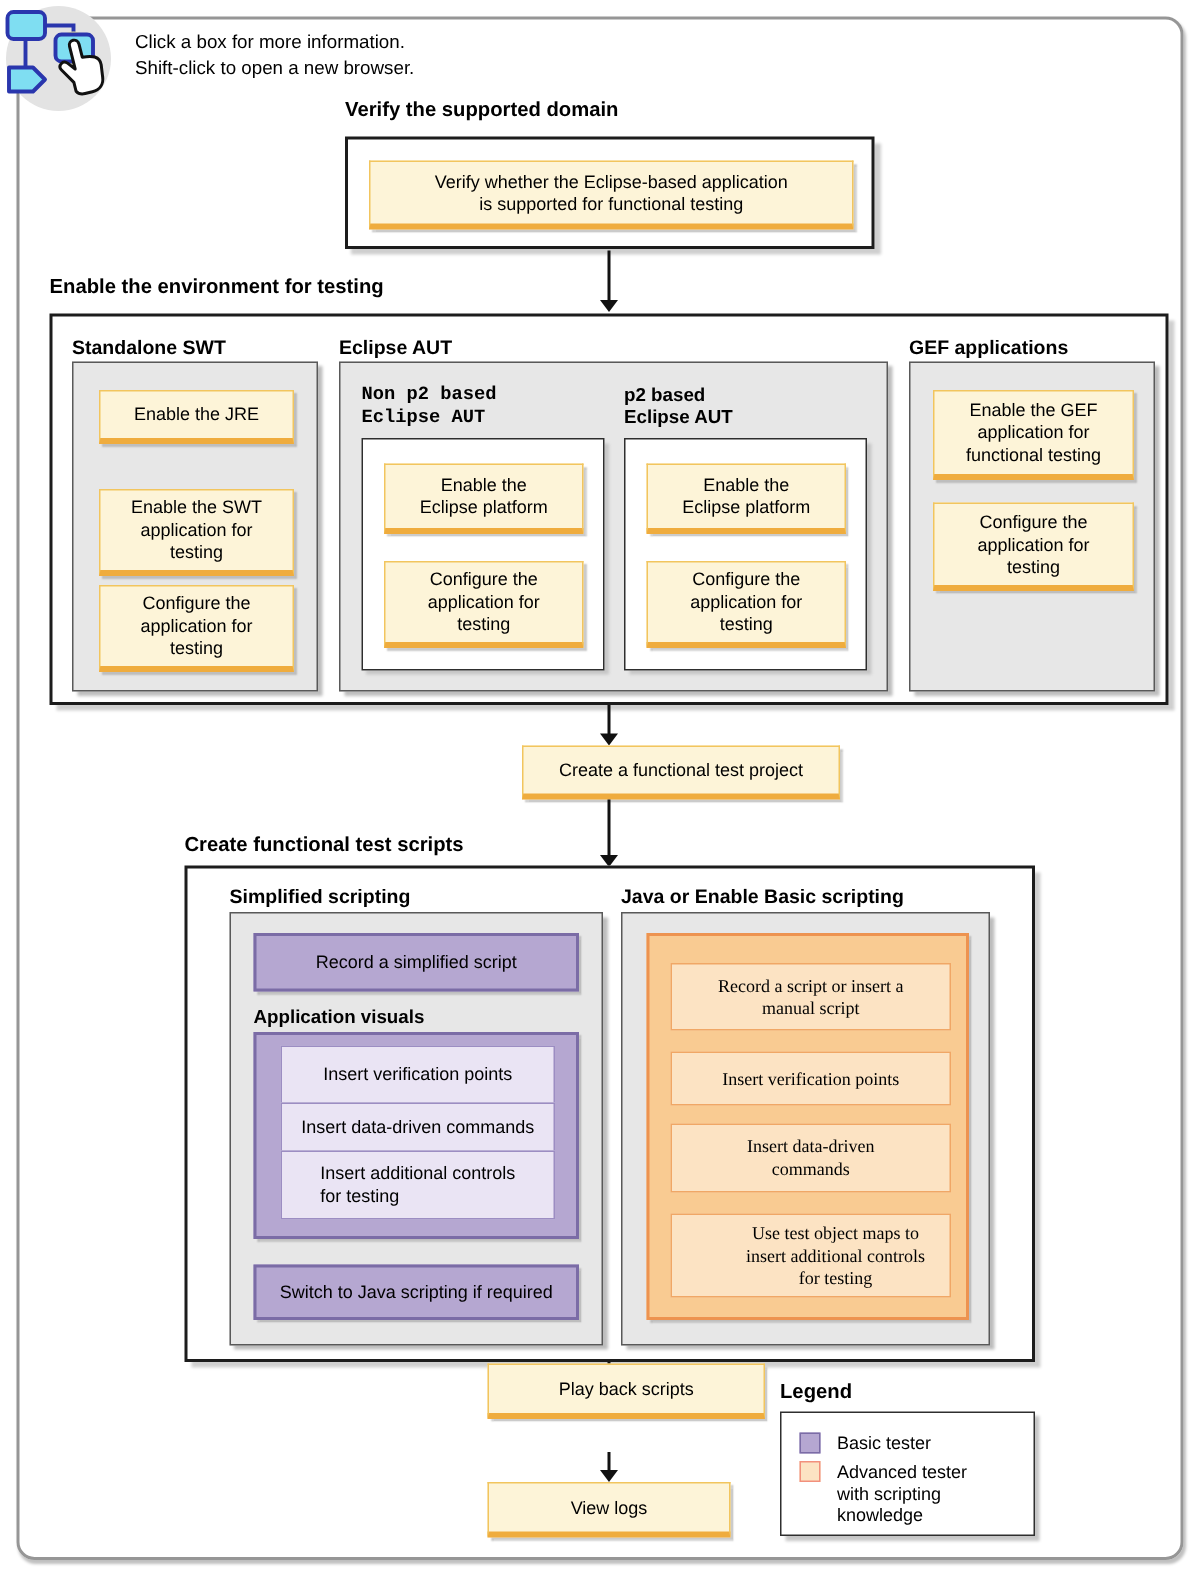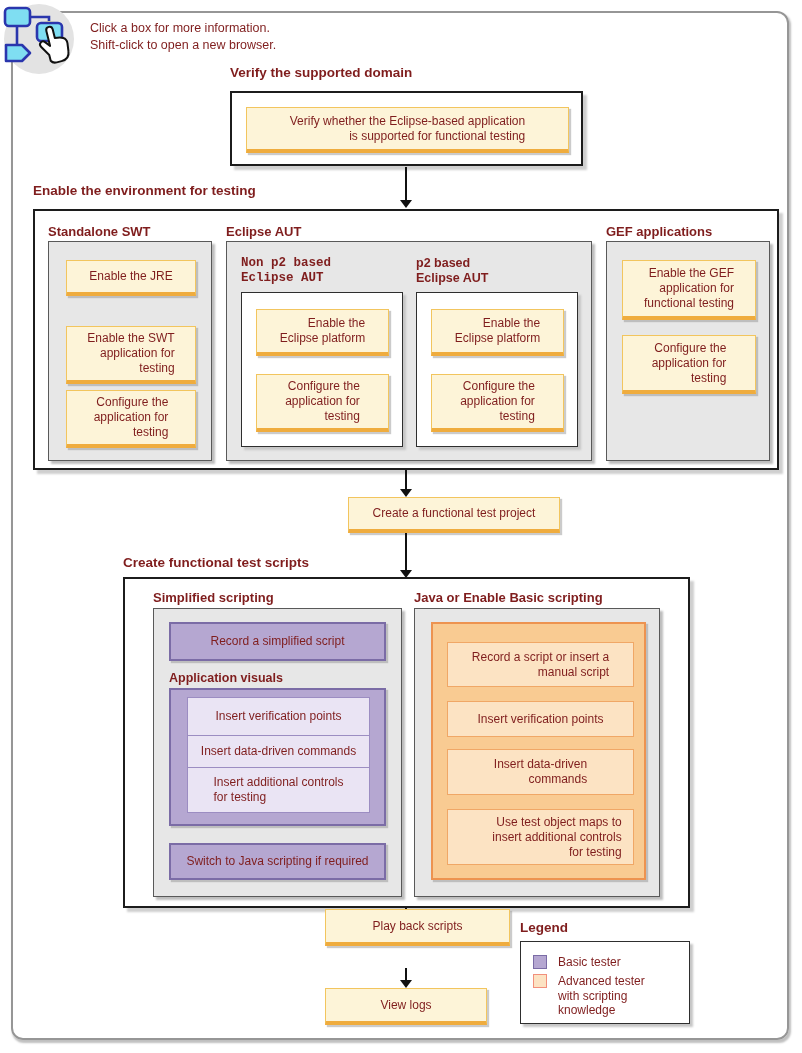--- a/index.html
+++ b/index.html
@@ -1,37 +1,37 @@
 <!DOCTYPE html>
 <html><head>
 <meta charset="utf-8">
 <style>
   * { box-sizing: border-box; margin: 0; padding: 0; }
   html,body { background:#fff; }
   .canvas {
     position: relative; width: 802px; height: 1053px; background: #fff;
-    font-family: "Liberation Sans", sans-serif; color: #7f1d1d; overflow: hidden;
+    font-family: "Liberation Sans", sans-serif; color: #000000; overflow: hidden;
   }
   .frame {
     position: absolute; left: 11px; top: 11px; width: 778px; height: 1029px;
     border: 2.5px solid #969696; border-radius: 12px;
     box-shadow: 1.5px 2.5px 2px rgba(0,0,0,0.25);
   }
   .icon-badge { position: absolute; left: 2px; top: 2px; width: 74px; height: 74px; z-index: 5; }
   .intro { position: absolute; left: 90px; top: 20px; font-size: 12.5px; line-height: 16.5px; }
   .hA { position: absolute; font-size: 13.5px; font-weight: bold; white-space: pre-line; }
   .hB { position: absolute; font-size: 13px;   font-weight: bold; white-space: pre-line; }
   .hC { position: absolute; font-size: 12.5px; font-weight: bold; white-space: pre-line; line-height: 15px; }
   .panel { position: absolute; }
   .white-panel { background: #fff; border: 2px solid #1c1c1c; box-shadow: 4px 4px 2px #cfcfcf; }
   .gray-panel  { background: #e7e7e7; border: 1.5px solid #595959; box-shadow: 3px 3px 2px #bdbdbd; }
   .sub-panel   { background: #fff; border: 1.5px solid #2e2e2e; box-shadow: 3px 3px 2px #c6c6c6; }
   .box { position: absolute; display: flex; align-items: center; justify-content: center;
          font-size: 12px; line-height: 15px; cursor: pointer; }
-  .box .t { white-space: pre-line; text-align: right; }
+  .box .t { white-space: pre-line; text-align: center; }
   .cream { background: #fdf4d8; border: 1px solid #f2c55e; border-bottom: 4px solid #efac3e;
            box-shadow: 2px 2px 1px rgba(140,140,140,0.45); }
   .purple { background: #b5a7d1; border: 2px solid #7b6ca6;
             box-shadow: 2px 2px 1px rgba(140,140,140,0.45); }
   .purple-wrap { position: absolute; background: #b5a7d1; border: 2px solid #7b6ca6;
                  box-shadow: 2px 2px 1px rgba(140,140,140,0.45); }
   .lav-stack { position: absolute; left: 16px; top: 8px; width: 183px; }
   .lav { position: relative; background: #eae4f4; border: 1px solid #9c8dc2; margin-top: -1px;
          display: flex; align-items: center; justify-content: center;
          font-size: 12px; line-height: 15px; cursor: pointer; }
@@ -199,21 +199,21 @@
           </div>
         </div>
       </div>
       <div class="box purple" style="left:15px; top:234px; width:217px; height:37px;">
         <span class="t">Switch to Java scripting if required</span>
       </div>
     </div>
 
     <div class="hB" style="left:289px; top:11px;">Java or Enable Basic scripting</div>
     <div class="panel gray-panel" style="left:289px; top:29px; width:246px; height:289px;">
-      <div class="orange-wrap" style="left:16px; top:13px; width:215px; height:258px;">
+      <div class="orange-wrap" style="left:16px; top:13px; width:215px; height:258px;font-family:Liberation Serif, serif;">
         <div class="box obox" style="left:14px; top:18px; width:187px; height:45px;">
           <span class="t">Record a script or insert a
 manual script</span>
         </div>
         <div class="box obox" style="left:14px; top:77px; width:187px; height:36px;">
           <span class="t">Insert verification points</span>
         </div>
         <div class="box obox" style="left:14px; top:125px; width:187px; height:46px;">
           <span class="t">Insert data-driven
 commands</span>

